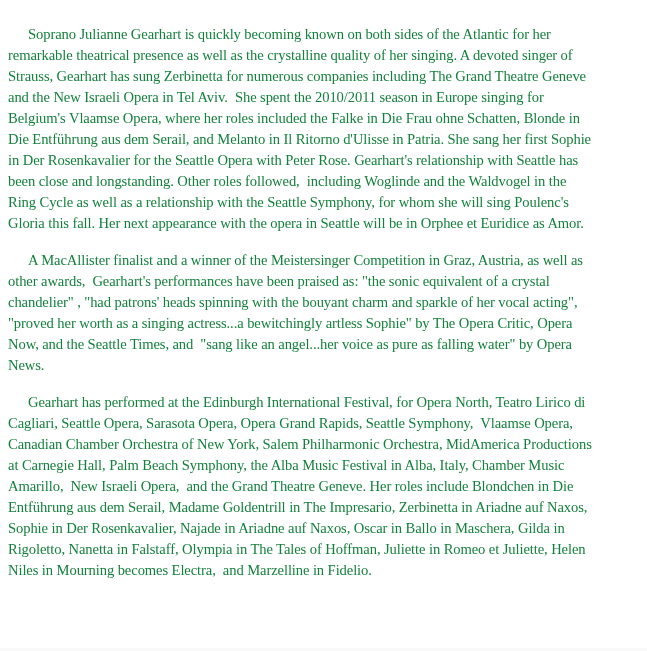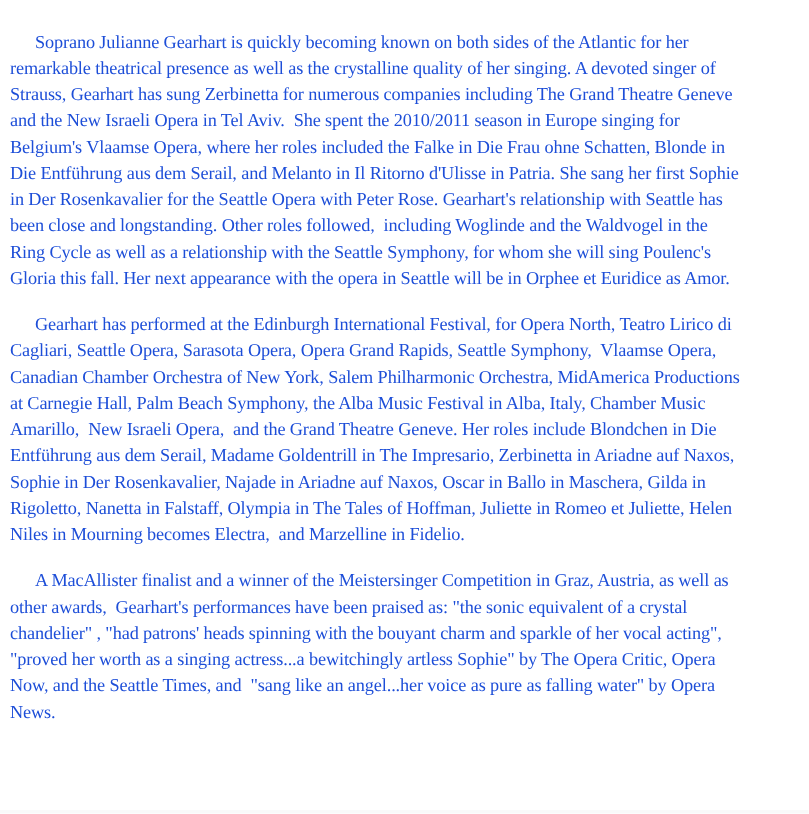--- a/index.html
+++ b/index.html
@@ -17,21 +17,21 @@
     padding: 8px 0 0 8px;
     position: relative;
     overflow: hidden;
   }
   .para {
     margin: 16px 0;
     font-family: "Liberation Serif", "DejaVu Serif", serif;
     font-size: 14.6px;
     line-height: 21px;
     letter-spacing: -0.1px;
-    color: #1d4ed8;
+    color: #15803d;
     white-space: pre;          
     text-indent: 20px;         
     max-width: 639px;
     overflow: hidden;
   }
   .bottom-edge {
     position: absolute;
     left: 0;
     bottom: 0;
     width: 647px;
@@ -47,31 +47,31 @@
 remarkable theatrical presence as well as the crystalline quality of her singing. A devoted singer of
 Strauss, Gearhart has sung Zerbinetta for numerous companies including The Grand Theatre Geneve
 and the New Israeli Opera in Tel Aviv.  She spent the 2010/2011 season in Europe singing for
 Belgium's Vlaamse Opera, where her roles included the Falke in Die Frau ohne Schatten, Blonde in
 Die Entführung aus dem Serail, and Melanto in Il Ritorno d'Ulisse in Patria. She sang her first Sophie
 in Der Rosenkavalier for the Seattle Opera with Peter Rose. Gearhart's relationship with Seattle has
 been close and longstanding. Other roles followed,  including Woglinde and the Waldvogel in the
 Ring Cycle as well as a relationship with the Seattle Symphony, for whom she will sing Poulenc's
 Gloria this fall. Her next appearance with the opera in Seattle will be in Orphee et Euridice as Amor.</p>
 
+  <p class="para">A MacAllister finalist and a winner of the Meistersinger Competition in Graz, Austria, as well as
+other awards,  Gearhart's performances have been praised as: "the sonic equivalent of a crystal
+chandelier" , "had patrons' heads spinning with the bouyant charm and sparkle of her vocal acting",
+"proved her worth as a singing actress...a bewitchingly artless Sophie" by The Opera Critic, Opera
+Now, and the Seattle Times, and  "sang like an angel...her voice as pure as falling water" by Opera
+News.</p>
+
   <p class="para">Gearhart has performed at the Edinburgh International Festival, for Opera North, Teatro Lirico di
 Cagliari, Seattle Opera, Sarasota Opera, Opera Grand Rapids, Seattle Symphony,  Vlaamse Opera,
 Canadian Chamber Orchestra of New York, Salem Philharmonic Orchestra, MidAmerica Productions
 at Carnegie Hall, Palm Beach Symphony, the Alba Music Festival in Alba, Italy, Chamber Music
 Amarillo,  New Israeli Opera,  and the Grand Theatre Geneve. Her roles include Blondchen in Die
 Entführung aus dem Serail, Madame Goldentrill in The Impresario, Zerbinetta in Ariadne auf Naxos,
 Sophie in Der Rosenkavalier, Najade in Ariadne auf Naxos, Oscar in Ballo in Maschera, Gilda in
 Rigoletto, Nanetta in Falstaff, Olympia in The Tales of Hoffman, Juliette in Romeo et Juliette, Helen
 Niles in Mourning becomes Electra,  and Marzelline in Fidelio.</p>
 
-  <p class="para">A MacAllister finalist and a winner of the Meistersinger Competition in Graz, Austria, as well as
-other awards,  Gearhart's performances have been praised as: "the sonic equivalent of a crystal
-chandelier" , "had patrons' heads spinning with the bouyant charm and sparkle of her vocal acting",
-"proved her worth as a singing actress...a bewitchingly artless Sophie" by The Opera Critic, Opera
-Now, and the Seattle Times, and  "sang like an angel...her voice as pure as falling water" by Opera
-News.</p>
-
   <div class="bottom-edge" style="background: rgb(249, 249, 249);"></div>
 </main>
 
 </body></html>

